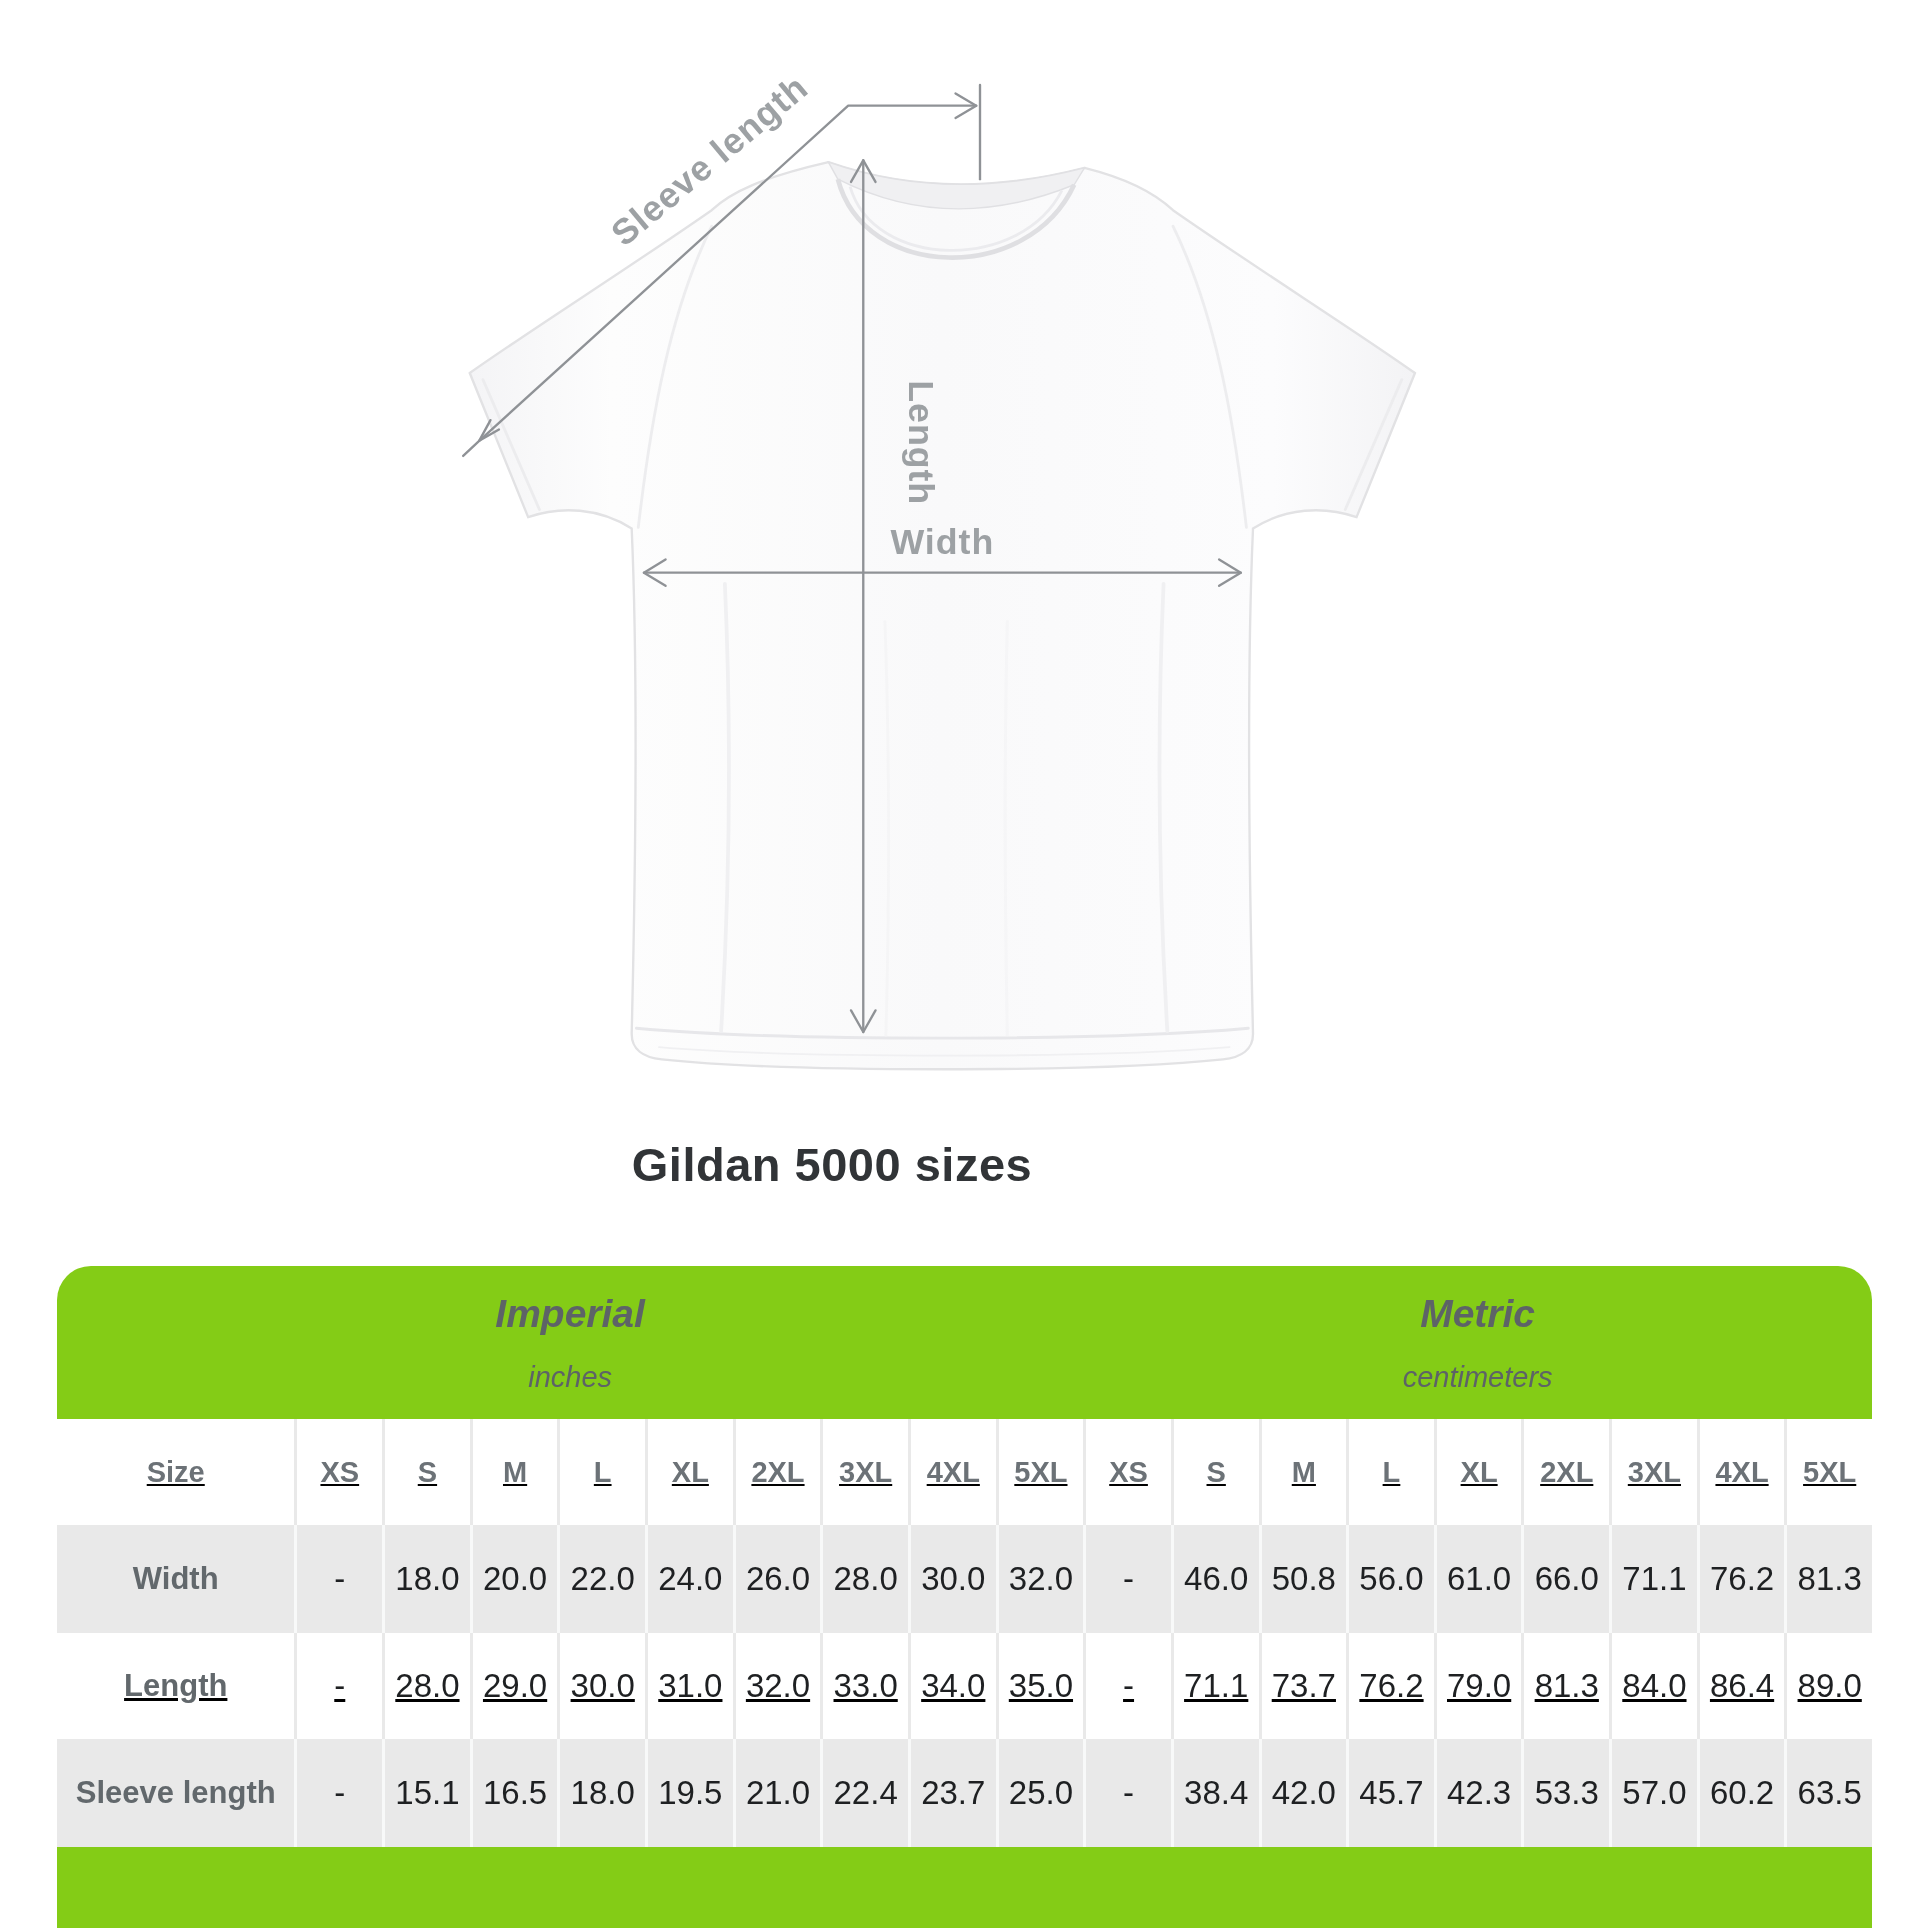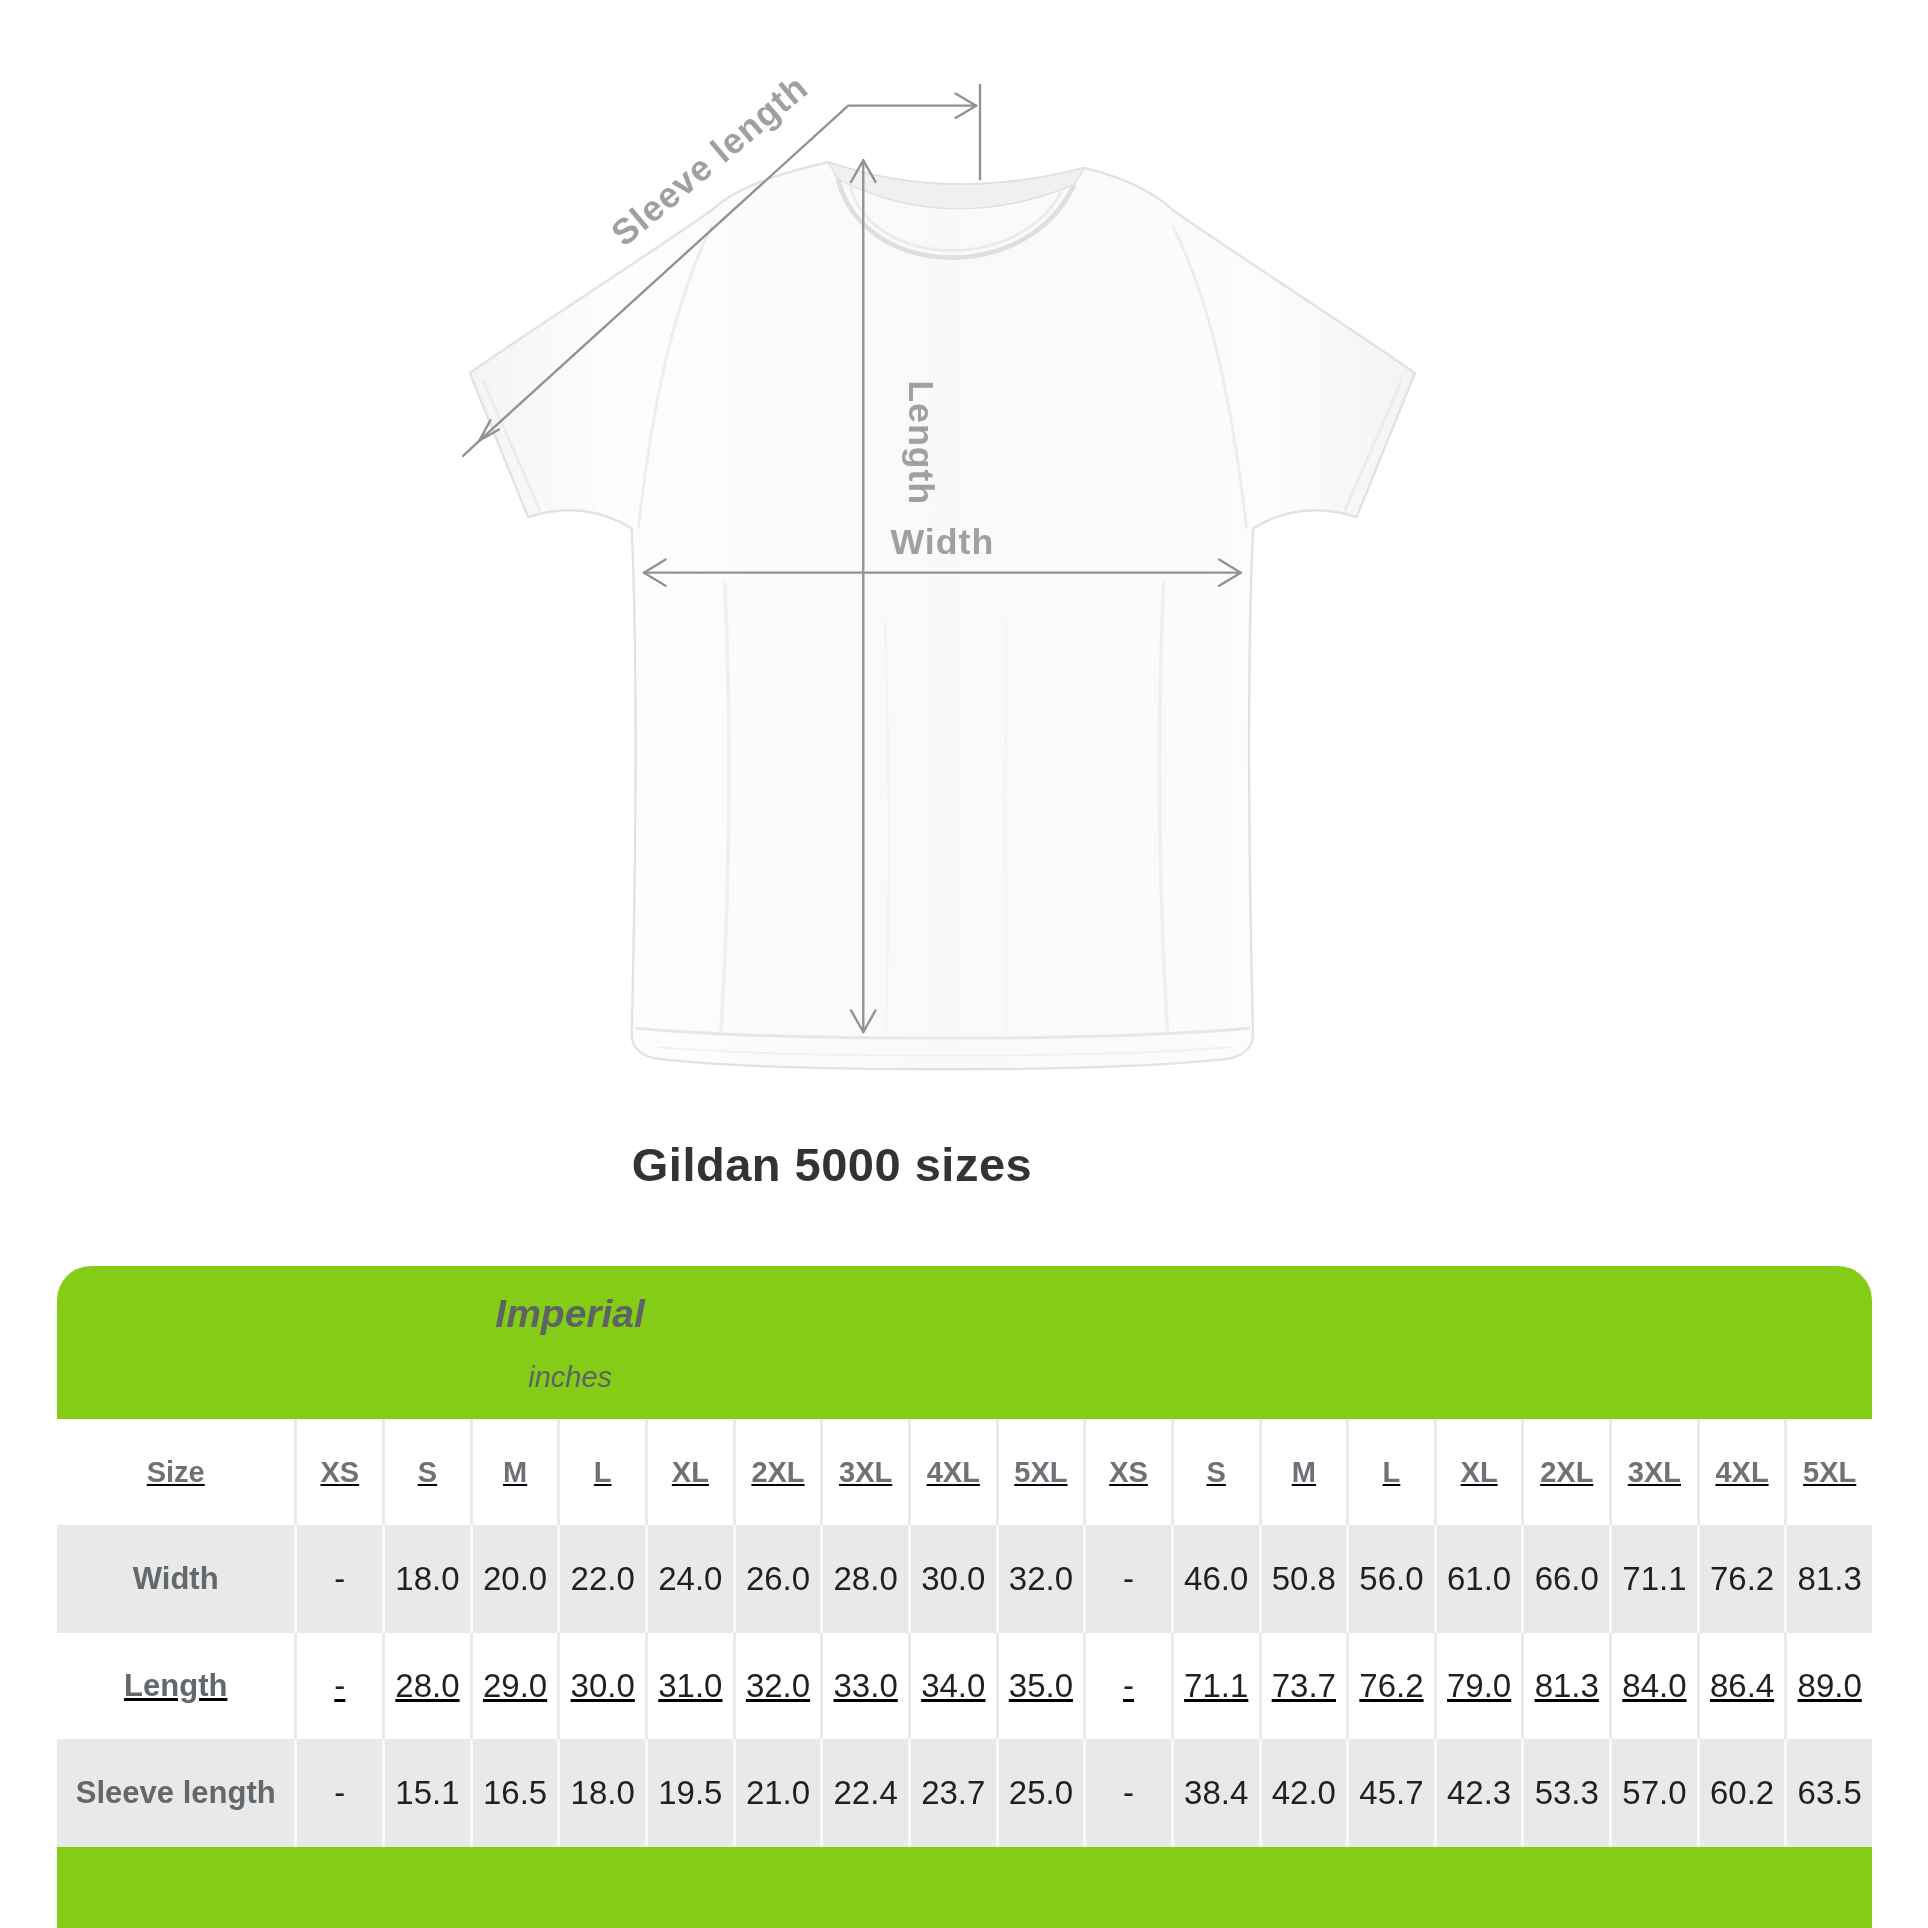--- a/index.html
+++ b/index.html
@@ -106,20 +106,24 @@
 
   <div class="page-title">Gildan 5000 sizes</div>
 
   <div class="size-table">
 
     <div class="band">
       <div class="band-group band-imperial">
         <div class="band-title">Imperial</div>
         <div class="band-unit">inches</div>
       </div>
+      <div class="band-group band-metric">
+        <div class="band-title">Metric</div>
+        <div class="band-unit">centimeters</div>
+      </div>
     </div>
 
     <div class="trow row-white">
       <div class="cell col-head">Size</div>
     <div class="cell col-head">XS</div>
         <div class="cell col-head">S</div>
         <div class="cell col-head">M</div>
         <div class="cell col-head">L</div>
         <div class="cell col-head">XL</div>
         <div class="cell col-head">2XL</div>

